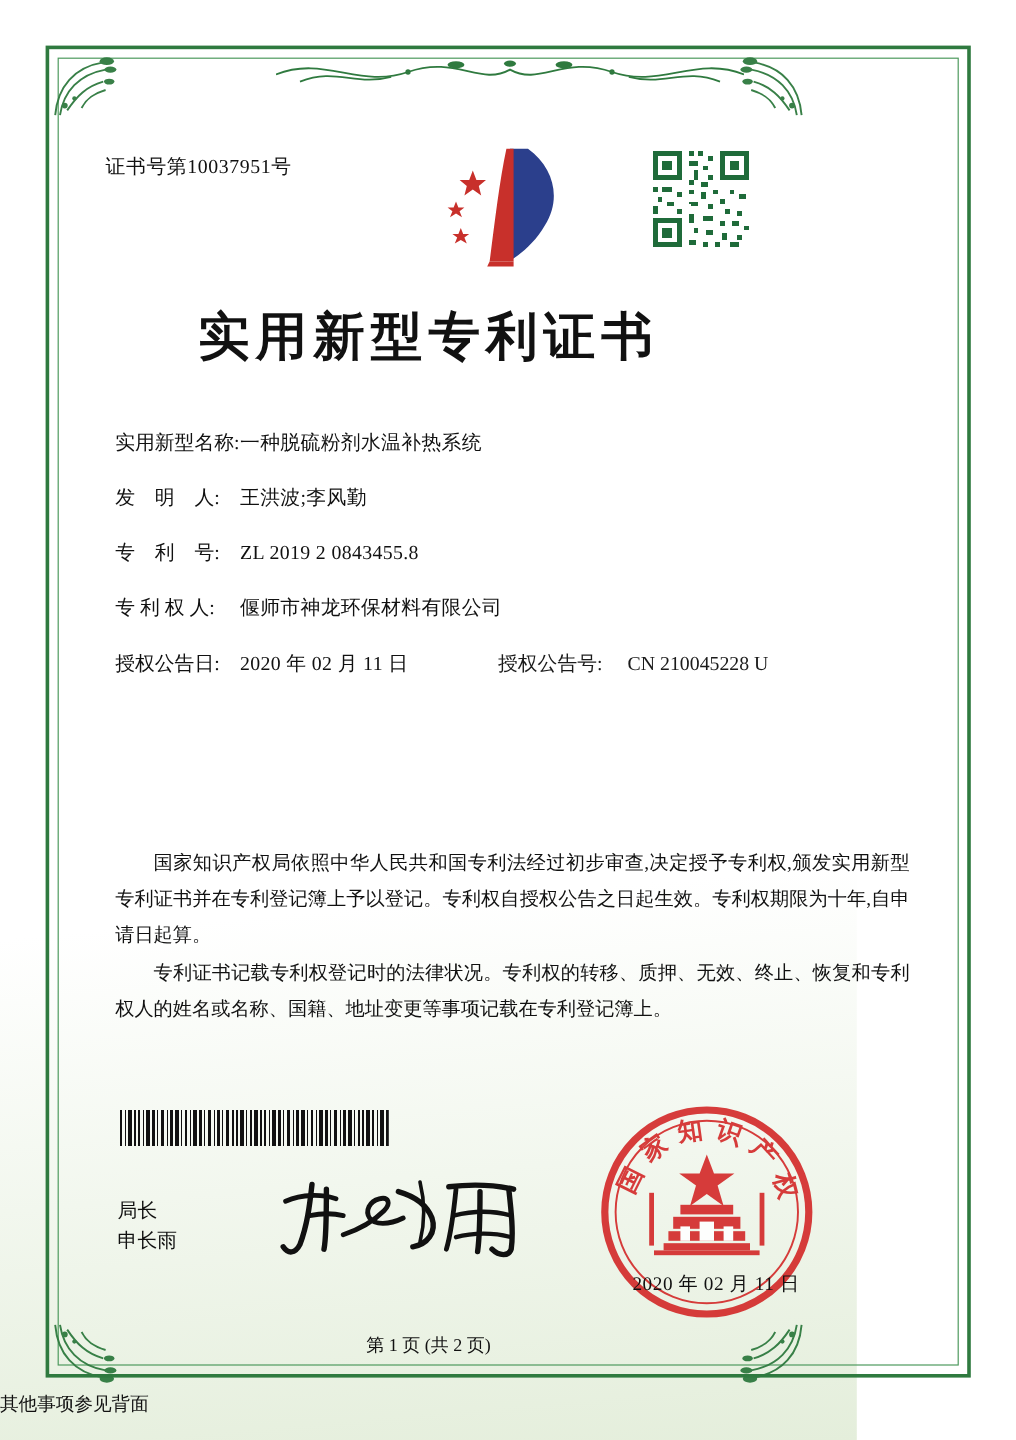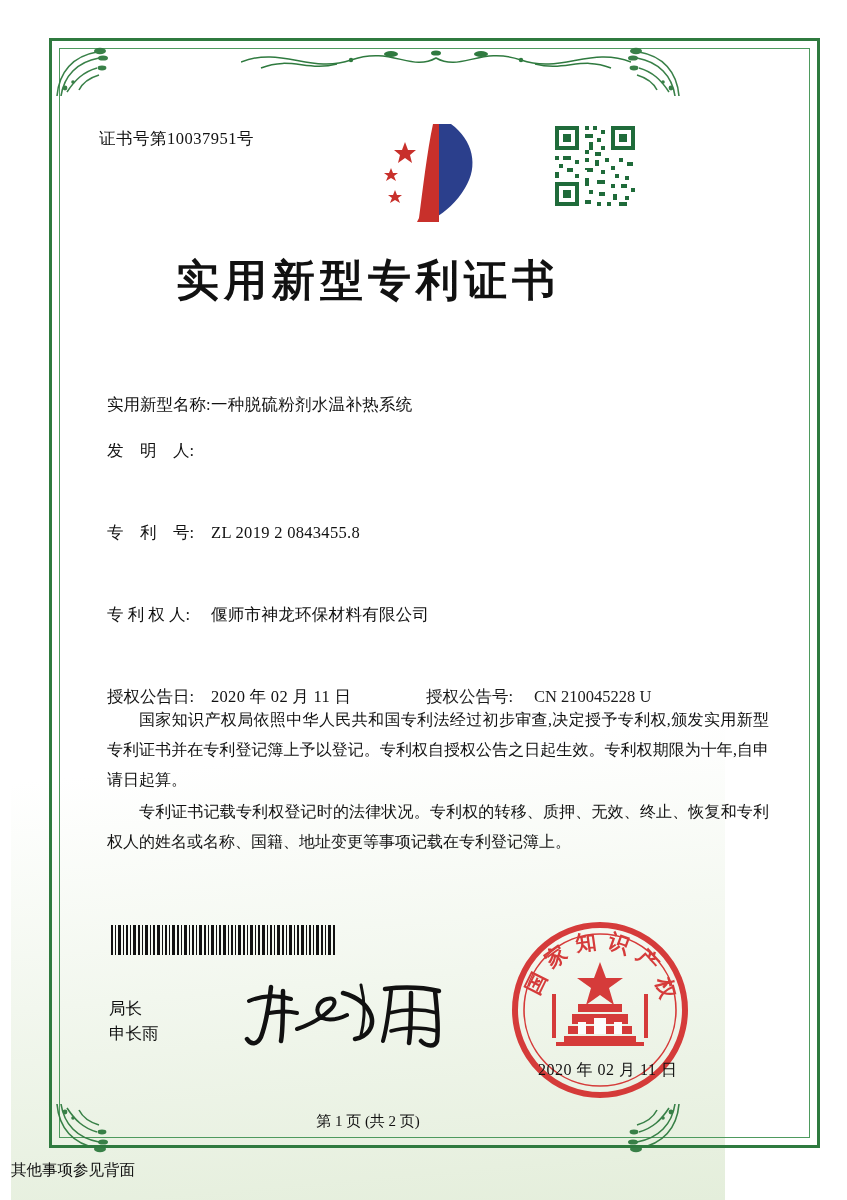--- a/index.html
+++ b/index.html
@@ -12,21 +12,21 @@
     height: 1200px;
     font-family: "Liberation Serif", "DejaVu Serif", serif;
     color: #1a1a1a;
     position: relative;
     overflow: hidden;
   }
 
   
   .certificate {
     position: absolute;
-    left: 11px; top: 0;
+    left: 0; top: 0;
     width: 714px;
     height: 1200px;
     background: linear-gradient(175deg, #ffffff 0%, #ffffff 62%, #f2f7ee 80%, #e4eedb 100%);
   }
   .border-outer {
     position: absolute;
     left: 38px; top: 38px;
     width: 771px; height: 1110px;
     border: 3px solid #2f7a3f;
     box-sizing: border-box;
@@ -111,21 +111,20 @@
     flex: 0 0 auto;
     width: 104px;
     letter-spacing: 0px;
     white-space: nowrap;
     color: #111;
   }
   .field-value {
     flex: 1 1 auto;
     color: #111;
     letter-spacing: .3px;
-    margin-top: 36px;
   }
   .field-row.dual .field-value { flex: 0 0 auto; width: 215px; }
   .field-label2 {
     flex: 0 0 auto;
     width: 108px;
     white-space: nowrap;
     display: flex;
     justify-content: space-between;
   }
   .field-value2 { flex: 1 1 auto; }
@@ -387,20 +386,21 @@
 
   <div class="main-title">实用新型专利证书</div>
 
   <div class="fields">
     <div class="field-row">
       <div class="field-label">实用新型名称:</div>
       <div class="field-value">一种脱硫粉剂水温补热系统</div>
     </div>
     <div class="field-row">
       <div class="field-label">发　明　人:</div>
+      <div class="field-value">王洪波;李风勤</div>
     </div>
     <div class="field-row">
       <div class="field-label">专　利　号:</div>
       <div class="field-value">ZL 2019 2 0843455.8</div>
     </div>
     <div class="field-row">
       <div class="field-label">专 利 权 人:</div>
       <div class="field-value">偃师市神龙环保材料有限公司</div>
     </div>
     <div class="field-row dual">

